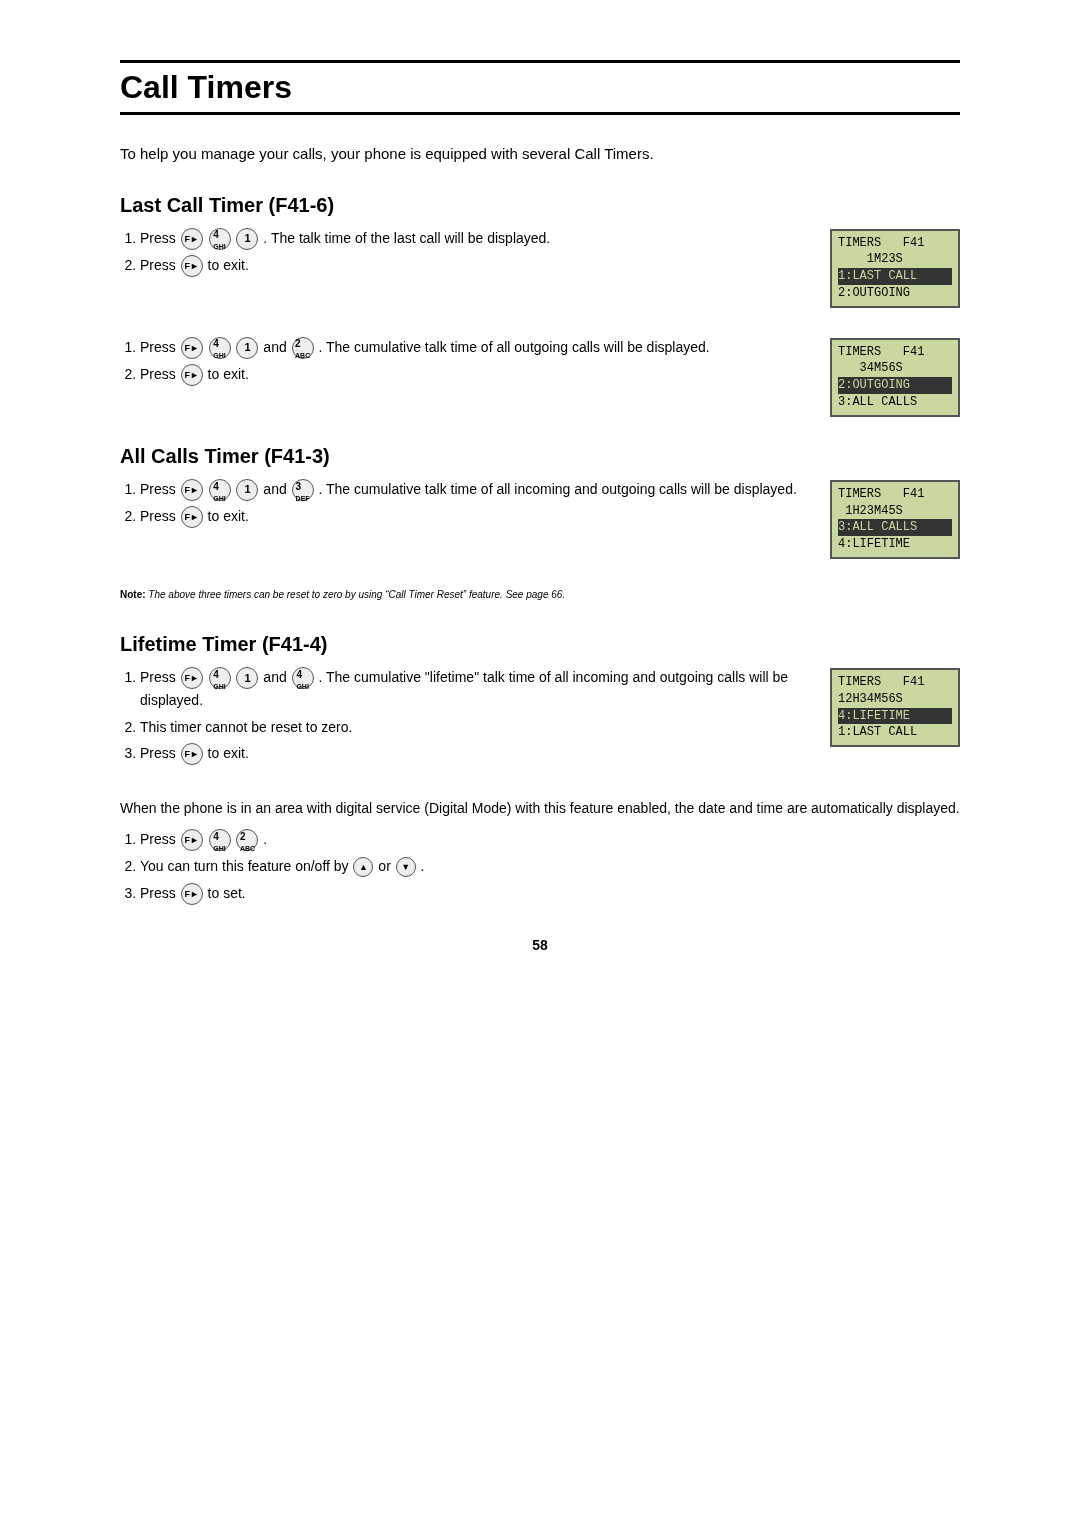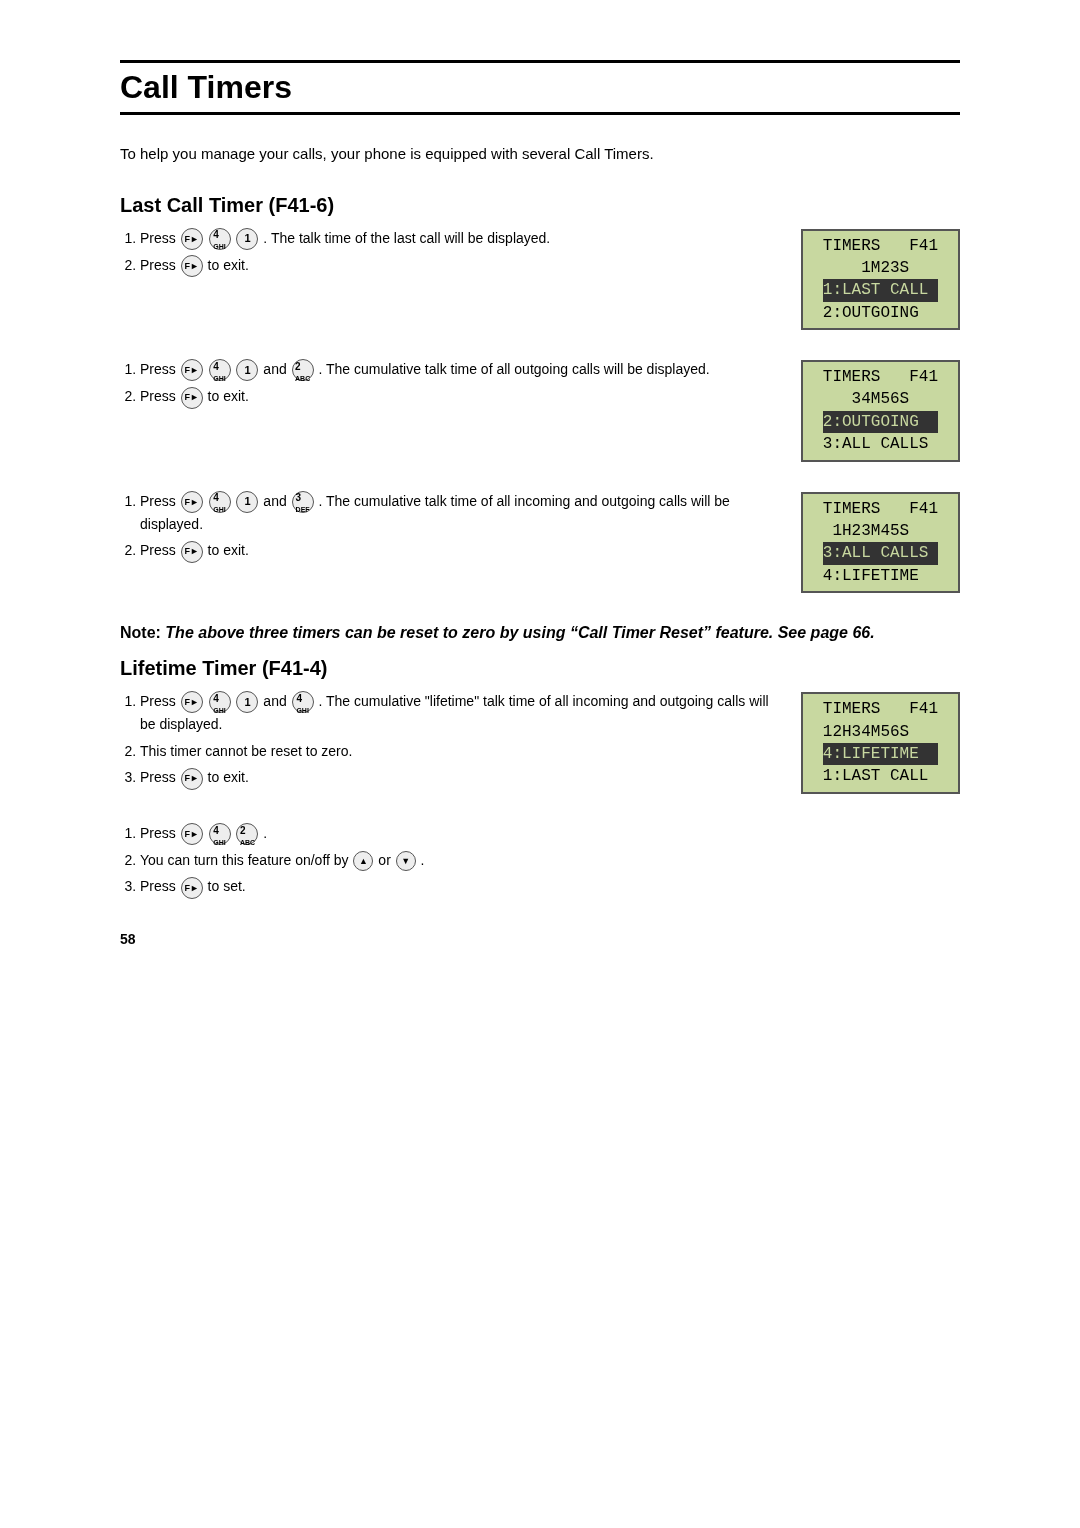--- a/index.html
+++ b/index.html
@@ -61,22 +61,22 @@
 
     .steps li {
       margin-bottom: 4px;
     }
 
     
     .lcd-display {
       border: 2px solid #555;
       background: #c8d8a0;
       font-family: 'Courier New', Courier, monospace;
-      font-size: 16px;
-      padding: 4px 20px;
+      font-size: 12px;
+      padding: 4px 6px;
       min-width: 130px;
       white-space: pre;
       line-height: 1.4;
       flex-shrink: 0;
       margin-top: 2px;
     }
 
     .lcd-line {
       display: block;
     }
@@ -115,32 +115,31 @@
 
     .key-sub {
       font-size: 7px;
       display: block;
       line-height: 1;
     }
 
     .note-text {
       font-style: italic;
       font-family: Arial, sans-serif;
-      font-size: 16px;
-      margin-bottom: 12px;
+      font-size: 10px;
+      margin-bottom: 31px;
       line-height: 1.5;
-      font-weight: bold;
     }
 
     .note-text strong {
       font-style: normal;
     }
 
     .page-number {
-      text-align: left;
+      text-align: center;
       font-family: Arial, sans-serif;
       font-size: 14px;
       font-weight: bold;
       margin-top: 12px;
     }
 
     .inline-btn {
       display: inline-block;
       border: 1.5px solid #555;
       border-radius: 50%;
@@ -200,20 +199,21 @@
           . The cumulative talk time of all outgoing calls will be displayed.
         </li>
         <li>Press <span class="key-btn key-fn">F►</span> to exit.</li>
       </ol>
     </div>
     <div class="lcd-display"><span class="lcd-line">TIMERS   F41</span><span class="lcd-line">   34M56S</span><span class="lcd-highlighted">2:OUTGOING</span><span class="lcd-line">3:ALL CALLS</span></div>
   </div>
 </div>
 
 <div class="section-block">
+  <h2 class="section-title">All Calls Timer (F41-3)</h2>
   <div class="section-content">
     <div class="steps">
       <ol>
         <li>Press
           <span class="key-btn key-fn">F►</span>
           <span class="key-btn">
               <span>4<span class="key-sub">GHI</span></span>
             </span>
           <span class="key-btn key-num">1</span>
           and
@@ -250,20 +250,21 @@
         </li>
         <li>This timer cannot be reset to zero.</li>
         <li>Press <span class="key-btn key-fn">F►</span> to exit.</li>
       </ol>
     </div>
     <div class="lcd-display"><span class="lcd-line">TIMERS   F41</span><span class="lcd-line">12H34M56S</span><span class="lcd-highlighted">4:LIFETIME</span><span class="lcd-line">1:LAST CALL</span></div>
   </div>
 </div>
 
 <div class="section-block">
+  <p class="steps" style="margin-bottom:8px;">When the phone is in an area with digital service (Digital Mode) with this feature enabled, the date and time are automatically displayed.</p>
   <div class="section-content">
     <div class="steps">
       <ol>
         <li>Press
           <span class="key-btn key-fn">F►</span>
           <span class="key-btn">
               <span>4<span class="key-sub">GHI</span></span>
             </span>
           <span class="key-btn">
               <span>2<span class="key-sub">ABC</span></span>

